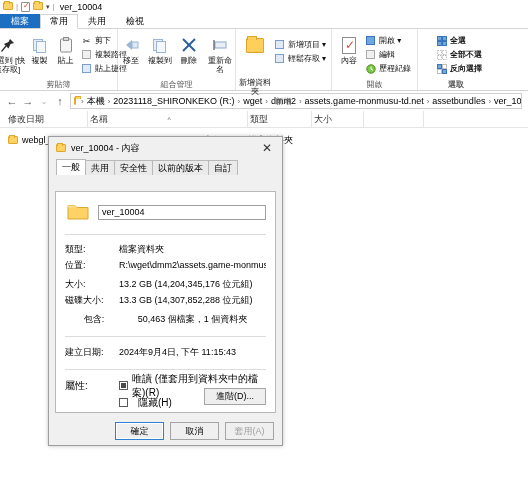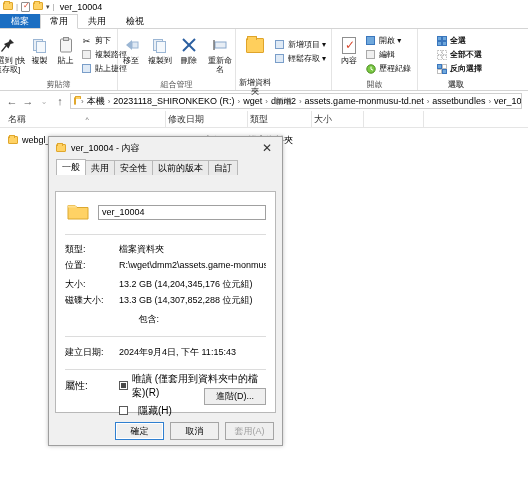--- a/index.html
+++ b/index.html
@@ -452,25 +452,25 @@
       <span class="crumb">assets.game-monmusu-td.net</span>
       <span class="crumb-sep">›</span>
       <span class="crumb">assetbundles</span>
       <span class="crumb-sep">›</span>
       <span class="crumb">ver_10004</span>
 
     </div>
   </div>
 
   <div class="colheads">
+    <div class="colhead" style="width:82px;">修改日期</div>
     <div class="colhead" style="width:160px;">
       <span>名稱</span>
       <span class="sort-caret">^</span>
     </div>
-    <div class="colhead" style="width:82px;">修改日期</div>
     <div class="colhead" style="width:64px;">類型</div>
     <div class="colhead" style="width:52px;">大小</div>
     <div class="colhead" style="width:60px;"></div>
   </div>
 
   <div class="filelist">
     <div class="filerow">
       <div class="fname" style="width:158px;">
         <span class="folder-glyph"></span>
         <span>webgl_r18</span>
@@ -521,39 +521,40 @@
         <div class="prop-row" style="padding-top:4px;">
           <span class="prop-lbl">大小:</span>
           <span class="prop-val">13.2 GB (14,204,345,176 位元組)</span>
         </div>
         <div class="prop-row">
           <span class="prop-lbl">磁碟大小:</span>
           <span class="prop-val">13.3 GB (14,307,852,288 位元組)</span>
         </div>
         <div class="prop-row" style="padding-top:4px;justify-content:center;">
           <span class="prop-lbl">包含:</span>
+          <span class="prop-val">50,463 個檔案，1 個資料夾</span>
         </div>
 
         <div class="hr" style="margin:9px 0 7px 0;"></div>
 
         <div class="prop-row">
           <span class="prop-lbl">建立日期:</span>
           <span class="prop-val">2024年9月4日, 下午 11:15:43</span>
         </div>
 
         <div class="hr" style="margin:9px 0 7px 0;"></div>
 
         <div class="attr-row">
           <span class="attr-lbl">屬性:</span>
           <div class="attr-body">
             <div class="chk-line">
               <span class="chkbox mixed"></span>
               <span>唯讀 (僅套用到資料夾中的檔案)(R)</span>
             </div>
-            <div class="chk-line" style="margin-top:12px;gap:10px;">
+            <div class="chk-line" style="margin-top:4px;gap:10px;">
               <span class="chkbox"></span>
               <span>隱藏(H)</span>
             </div>
           </div>
         </div>
       </div>
 
       <div class="details-btn">進階(D)...</div>
     </div>
 

